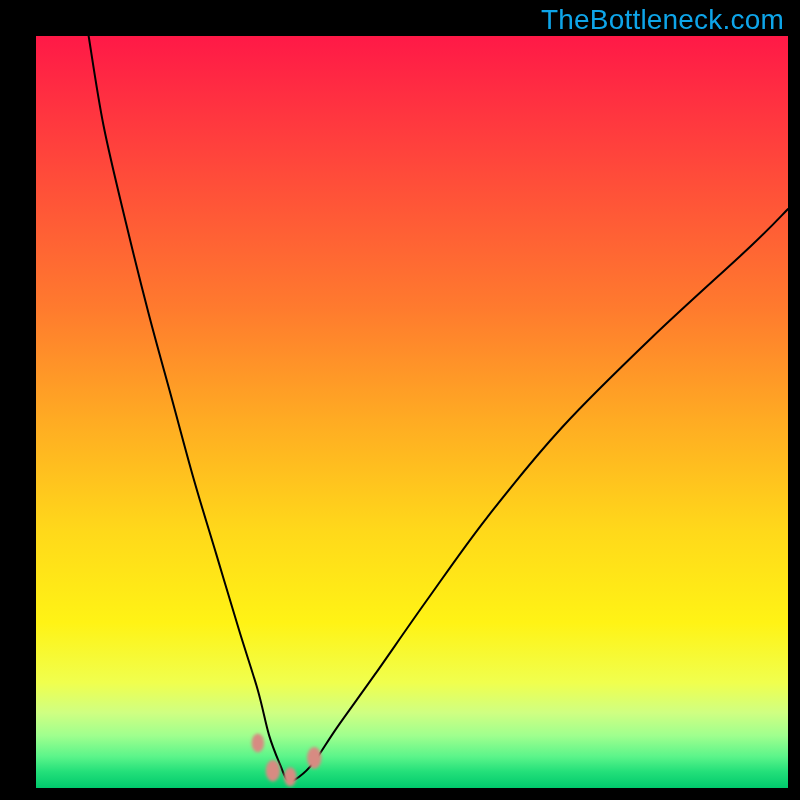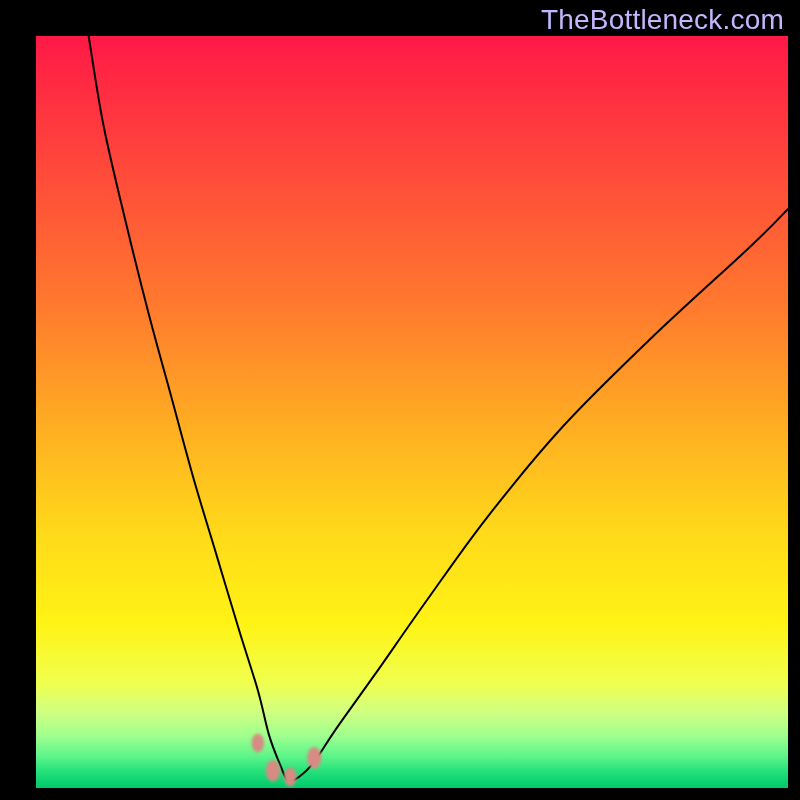--- a/index.html
+++ b/index.html
@@ -18,21 +18,21 @@
     height: 800px;
     background: #000000;
   }
   .watermark {
     position: absolute;
     top: 4px;
     right: 16px;
     font-family: Arial, Helvetica, sans-serif;
     font-size: 28px;
     font-weight: 500;
-    color: #c4b5fd;
+    color: #0ea5e9;
     letter-spacing: 0.2px;
     z-index: 10;
   }
   .plot-wrap {
     position: absolute;
     left: 36px;
     top: 36px;
     width: 752px;
     height: 752px;
   }

